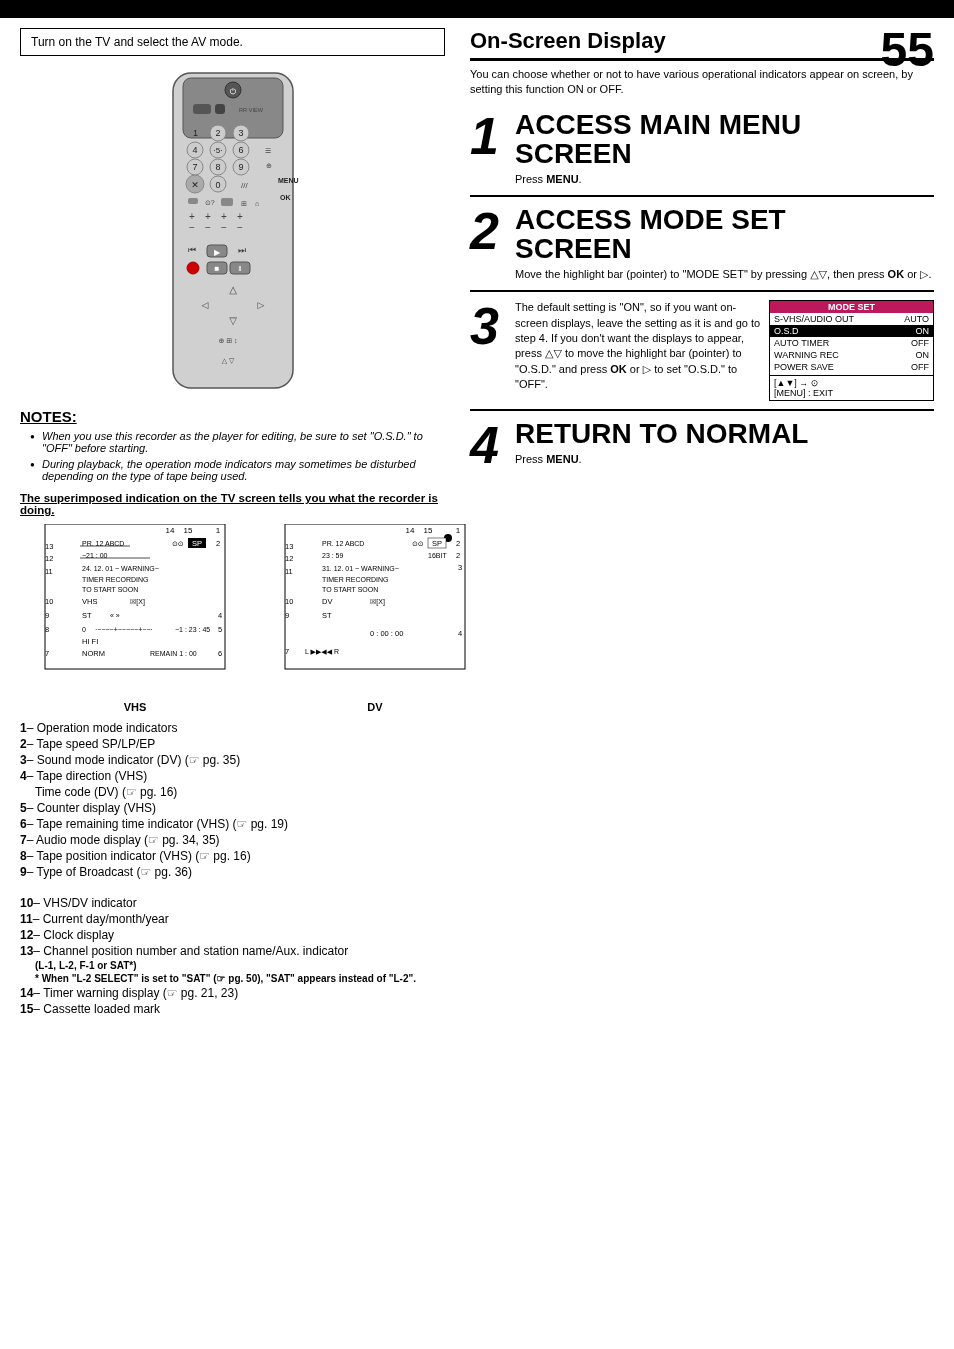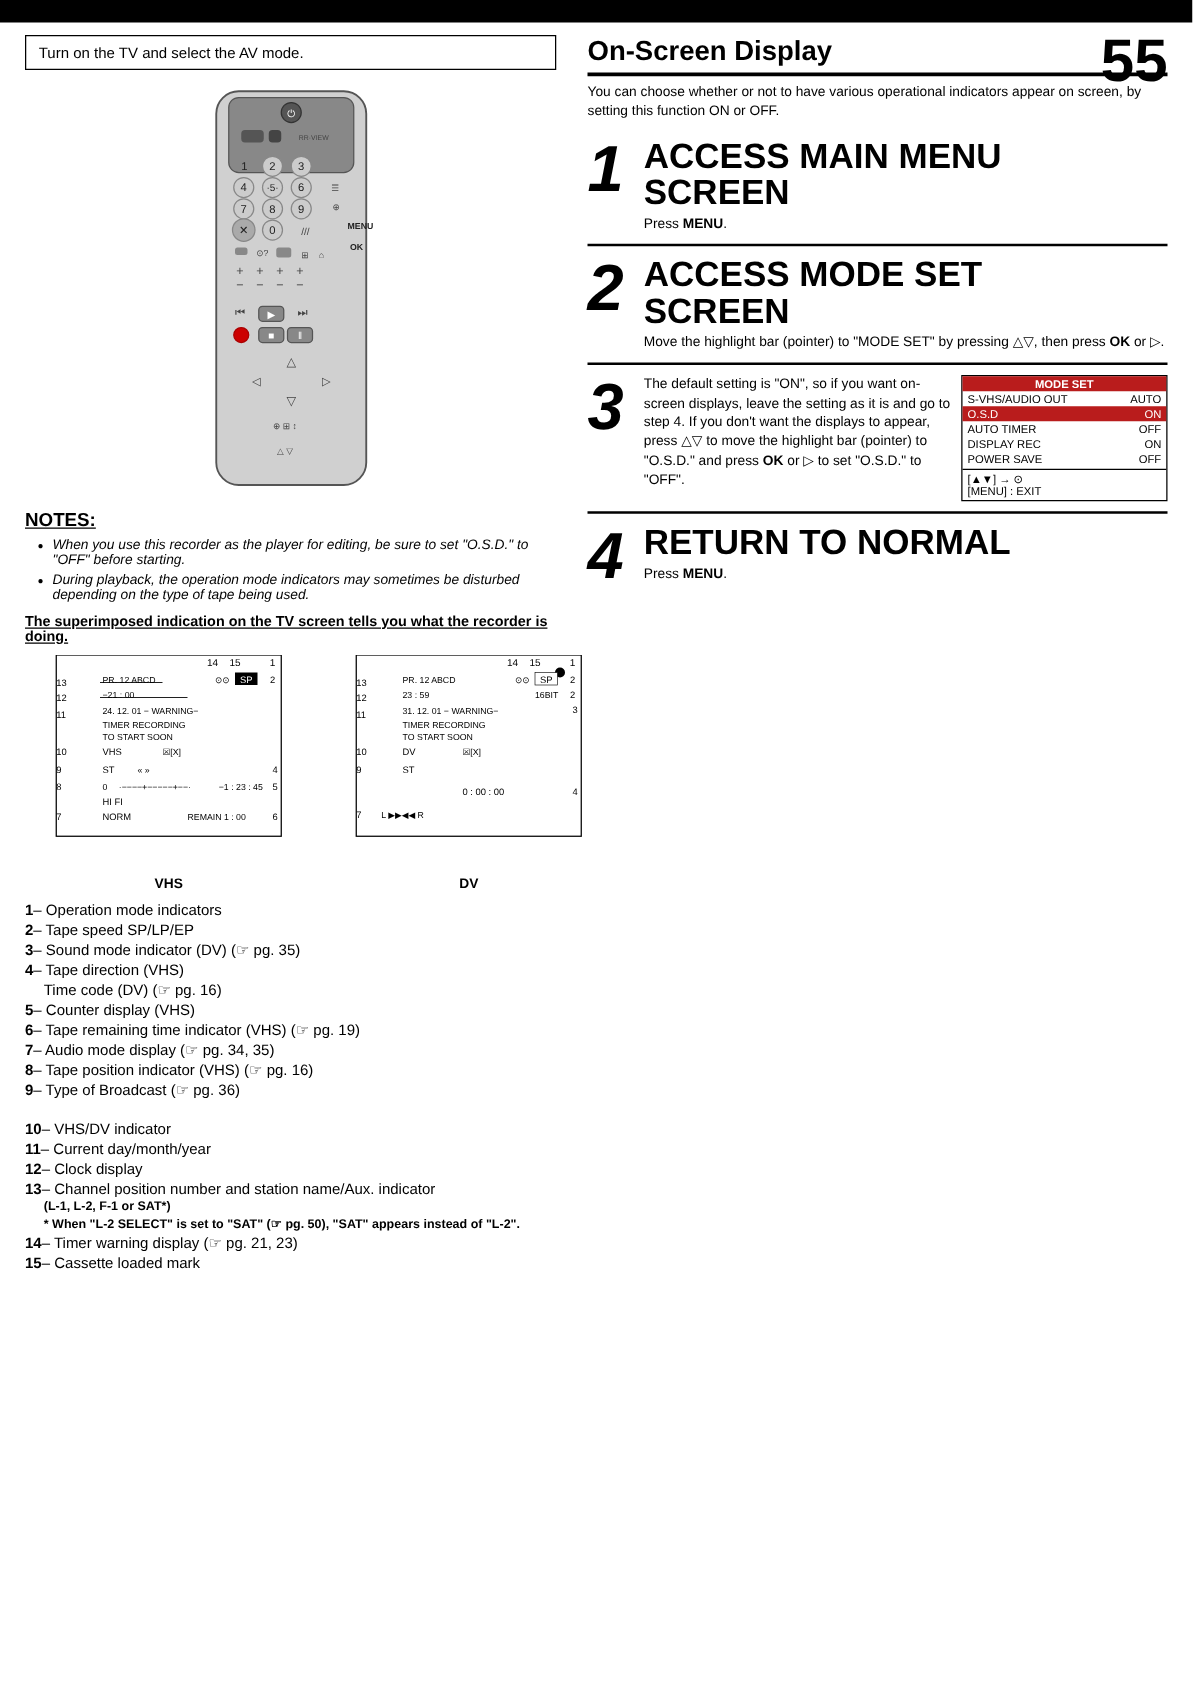--- a/index.html
+++ b/index.html
@@ -172,35 +172,35 @@
       font-size: 11px;
       line-height: 1.4;
     }
     .mode-set-box {
       border: 1px solid #000;
       width: 165px;
       flex-shrink: 0;
       font-size: 9px;
     }
     .mode-set-header {
-      background: #b91c1c;
+      background: #be185d;
       color: #fff;
       text-align: center;
       padding: 1px 4px;
       font-size: 9px;
       font-weight: bold;
     }
     .mode-set-row {
       display: flex;
       justify-content: space-between;
       padding: 1px 4px;
       font-size: 9px;
     }
     .mode-set-row.highlighted {
-      background: #b91c1c;
+      background: #000000;
       color: #fff;
     }
     .mode-set-footer {
       padding: 2px 4px;
       font-size: 9px;
       border-top: 1px solid #000;
       margin-top: 2px;
     }
     .bottom-lists-row {
       display: flex;
@@ -485,21 +485,21 @@
             </div>
             <div class="mode-set-row highlighted">
               <span>O.S.D</span>
               <span>ON</span>
             </div>
             <div class="mode-set-row">
               <span>AUTO TIMER</span>
               <span>OFF</span>
             </div>
             <div class="mode-set-row">
-              <span>DISPLAY REC</span>
+              <span>WARNING REC</span>
               <span>ON</span>
             </div>
             <div class="mode-set-row">
               <span>POWER SAVE</span>
               <span>OFF</span>
             </div>
             <div class="mode-set-footer">
               [▲▼] → ⊙<br>[MENU] : EXIT
             </div>
           </div>

